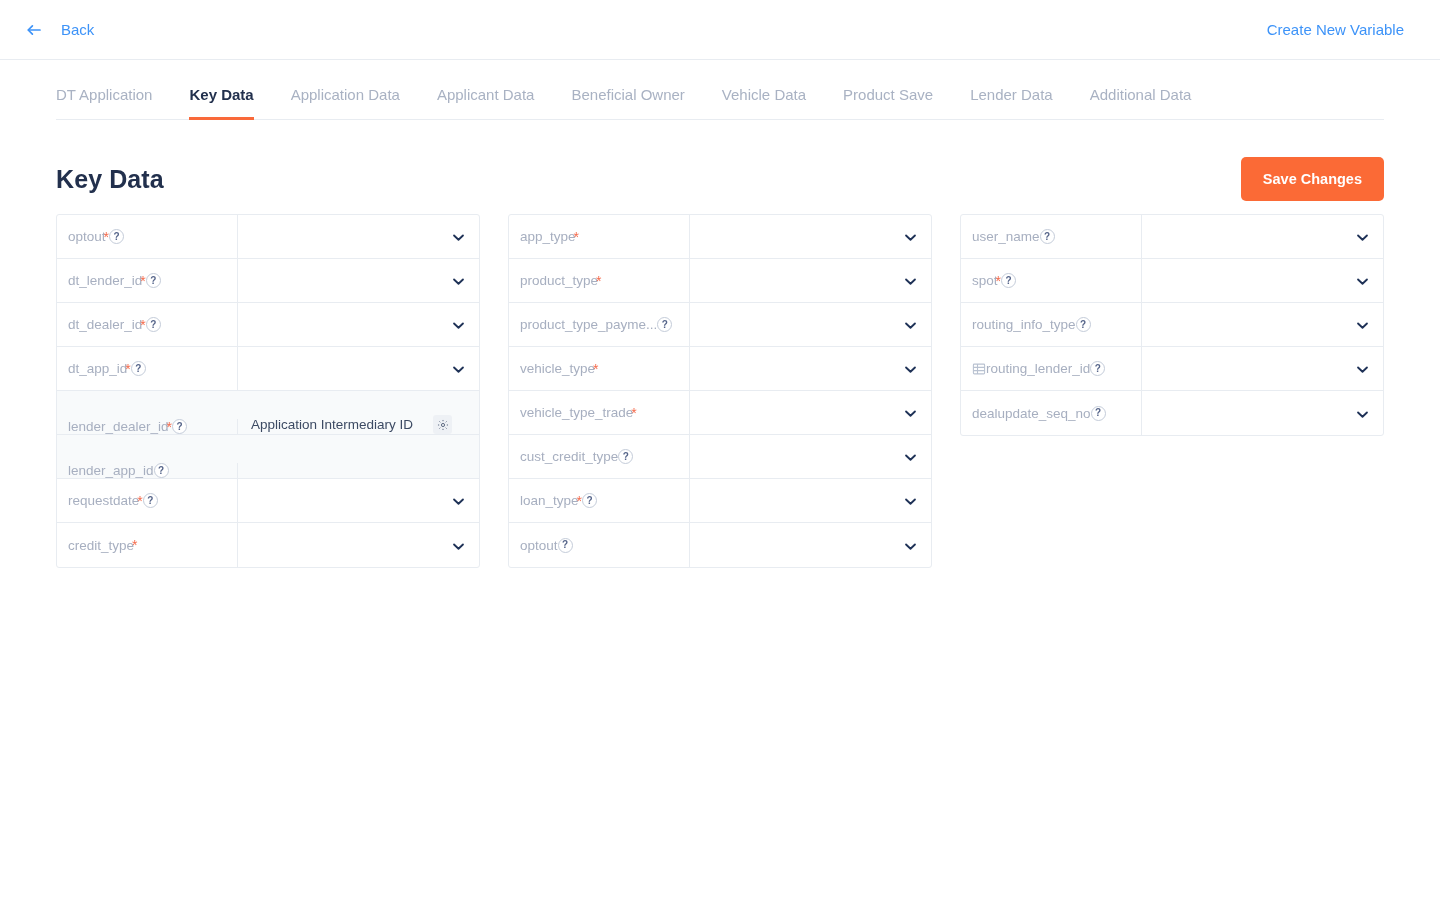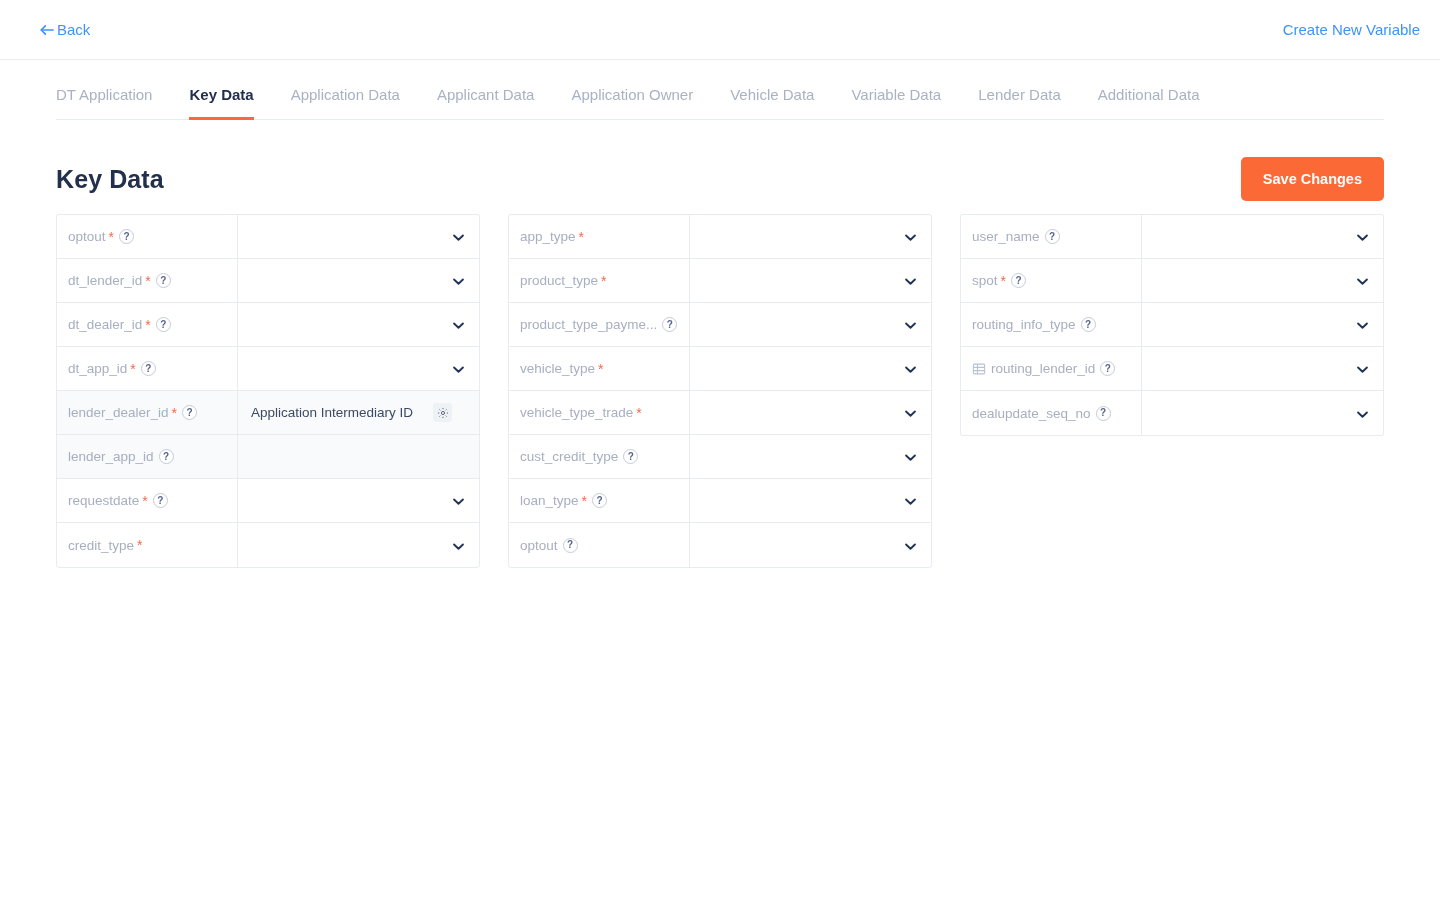--- a/index.html
+++ b/index.html
@@ -13,40 +13,40 @@
   
   .topbar {
     position: relative;
     height: 60px;
     border-bottom: 1px solid #e8ecf1;
     display: flex;
     align-items: center;
   }
   .back-link {
     position: absolute;
-    left: 39px;
-    display: flex;
-    align-items: center;
-    gap: 2px;
+    left: 26px;
+    display: flex;
+    align-items: center;
+    gap: 19px;
     color: #3d93f8;
     font-size: 15px;
     cursor: pointer;
   }
   .back-arrow { display: inline-flex; width: 16px; height: 16px; color: #3d93f8; }
   .page-title {
     width: 100%;
     text-align: center;
     font-size: 15.5px;
     font-weight: bold;
     color: #22304d;
     letter-spacing: .1px;
   }
   .create-var {
     position: absolute;
-    right: 20px;
+    right: 36px;
     color: #3d93f8;
     font-size: 15px;
     cursor: pointer;
   }
 
   
   .tabs-wrap { padding: 0 56px; }
   .tabs {
     display: flex;
     gap: 37px;
@@ -111,29 +111,28 @@
     border-radius: 3px;
     overflow: hidden;
     background: #ffffff;
   }
   .frow {
     display: flex;
     height: 44px;
     border-bottom: 1px solid #e8ecf1;
   }
   .frow:last-child { border-bottom: none; }
-  .frow.filled { background: #f8fafb; }
+  .frow.filled { background: #f8fafb; align-items: flex-end; }
 
   .fname {
     width: 181px;
     flex: 0 0 181px;
     border-right: 1px solid #e8ecf1;
     display: flex;
     align-items: center;
-    gap: 5px;
     padding: 0 10px 0 11px;
     font-size: 13.5px;
     color: #a7afc0;
     white-space: nowrap;
     overflow: hidden;
   }
   .fname .lbl { overflow: hidden; text-overflow: ellipsis; }
   .req { color: #f5694a; font-size: 14px; line-height: 1; margin-left: -2px; }
   .qmark {
     flex: 0 0 auto;
@@ -200,23 +199,23 @@
   </div>
   <div class="create-var">Create New Variable</div>
 </div>
 
 <div class="tabs-wrap">
   <div class="tabs" id="tab-list">
       <div class="tab">DT Application</div>
       <div class="tab active">Key Data</div>
       <div class="tab">Application Data</div>
       <div class="tab">Applicant Data</div>
-      <div class="tab">Application Owner</div>
+      <div class="tab">Beneficial Owner</div>
       <div class="tab">Vehicle Data</div>
-      <div class="tab">Variable Data</div>
+      <div class="tab">Product Save</div>
       <div class="tab">Lender Data</div>
       <div class="tab">Additional Data</div>
     </div>
 </div>
 
 <div class="section-head">
   <div class="section-title">Key Data</div>
   <button class="save-btn">Save Changes</button>
 </div>
 

